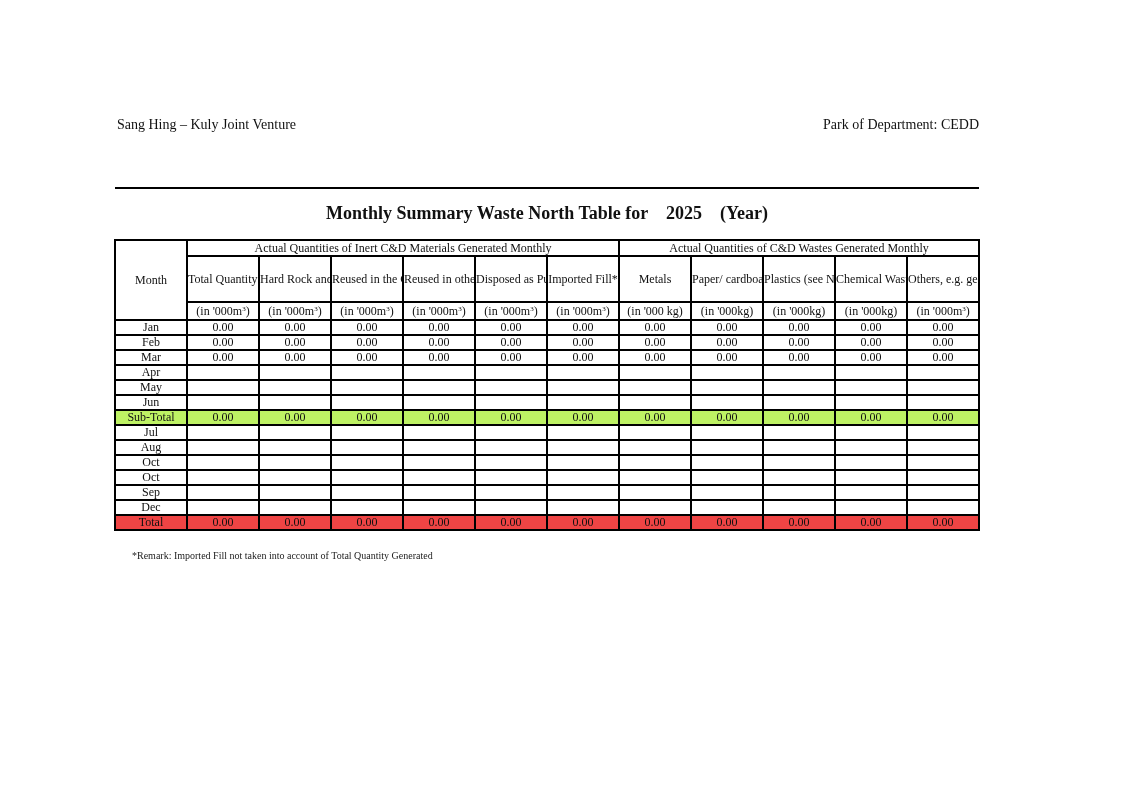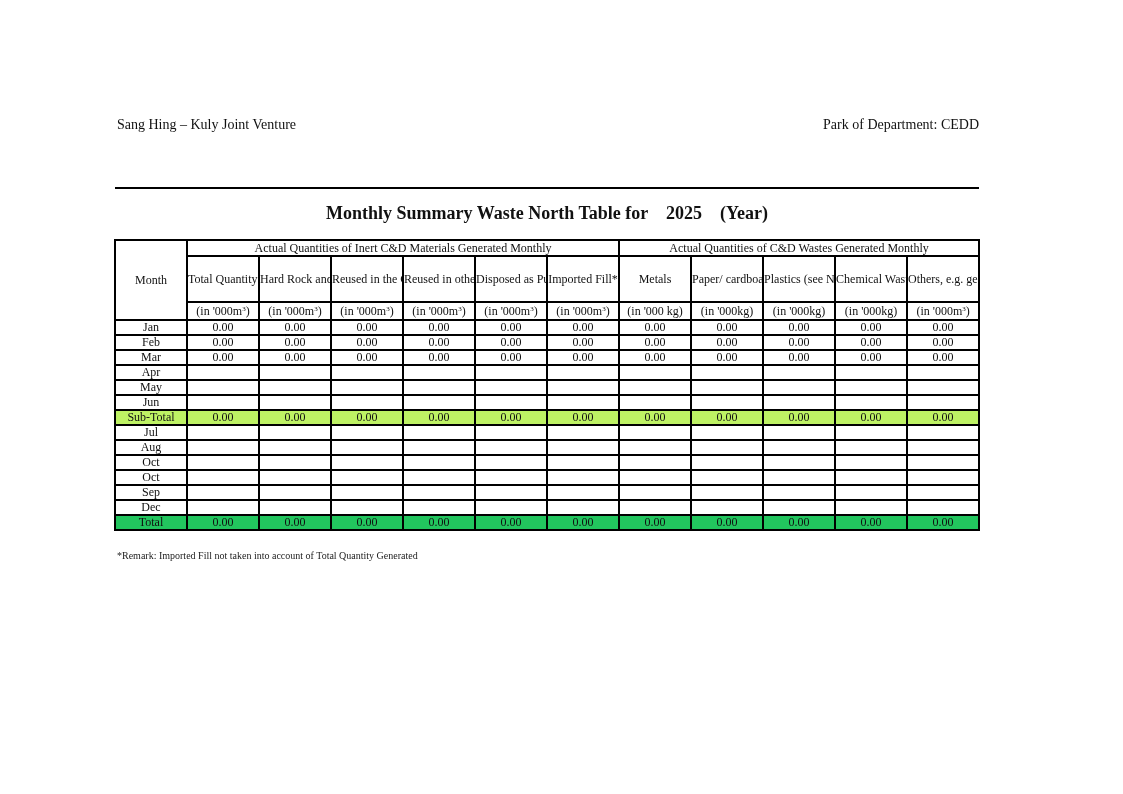--- a/index.html
+++ b/index.html
@@ -16,22 +16,22 @@
              table-layout:fixed; width:866px; font-size:12px; }
   table.wf td, table.wf th { border:2px solid #000; padding:0; text-align:center;
              font-weight:normal; overflow:hidden; white-space:nowrap; }
   table.wf th { line-height:13px;margin-left:35px; }
   .grp th { height:14px; font-size:12px; }
   .cols th { height:44px; white-space:normal; font-size:12px; }
   .units th { height:16px; font-size:12px; }
   .units sup { font-size:7px; vertical-align:top; position:relative; top:-2px; }
   tbody td { height:13px; line-height:13px; font-size:12px; }
   tr.sub td { background:#bef264; }
-  tr.tot td { background:#22c55e; }
-  .notes { position:absolute; left:117px; top:548px; font-size:10px; line-height:15px; color:#222; }
+  tr.tot td { background:#ef4444; }
+  .notes { position:absolute; left:132px; top:548px; font-size:10px; line-height:15px; color:#222; }
 </style>
 </head>
 <body>
 
 <div class="hdr">
   <div class="line">Sang Hing – Kuly Joint Venture</div>
   <div class="dept">Park of Department: CEDD</div>
 </div>
 <div class="rule"></div>
 

